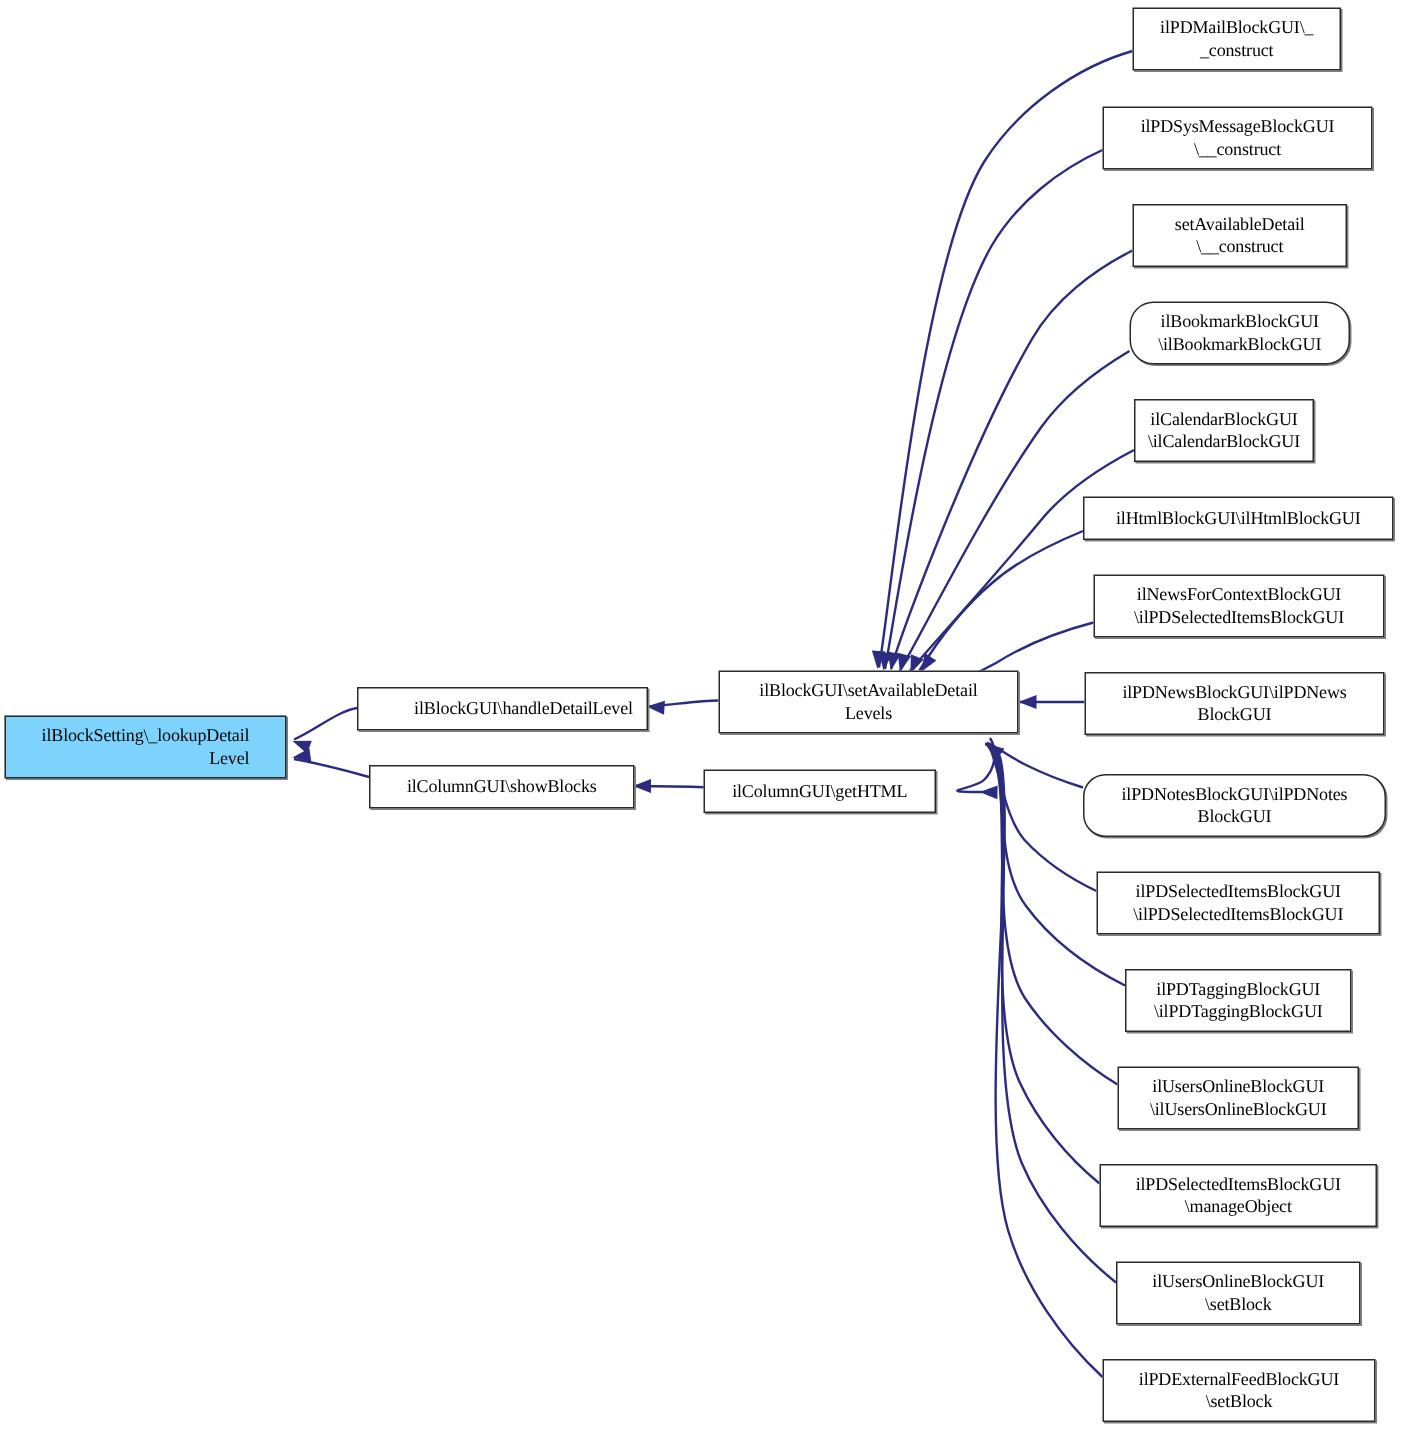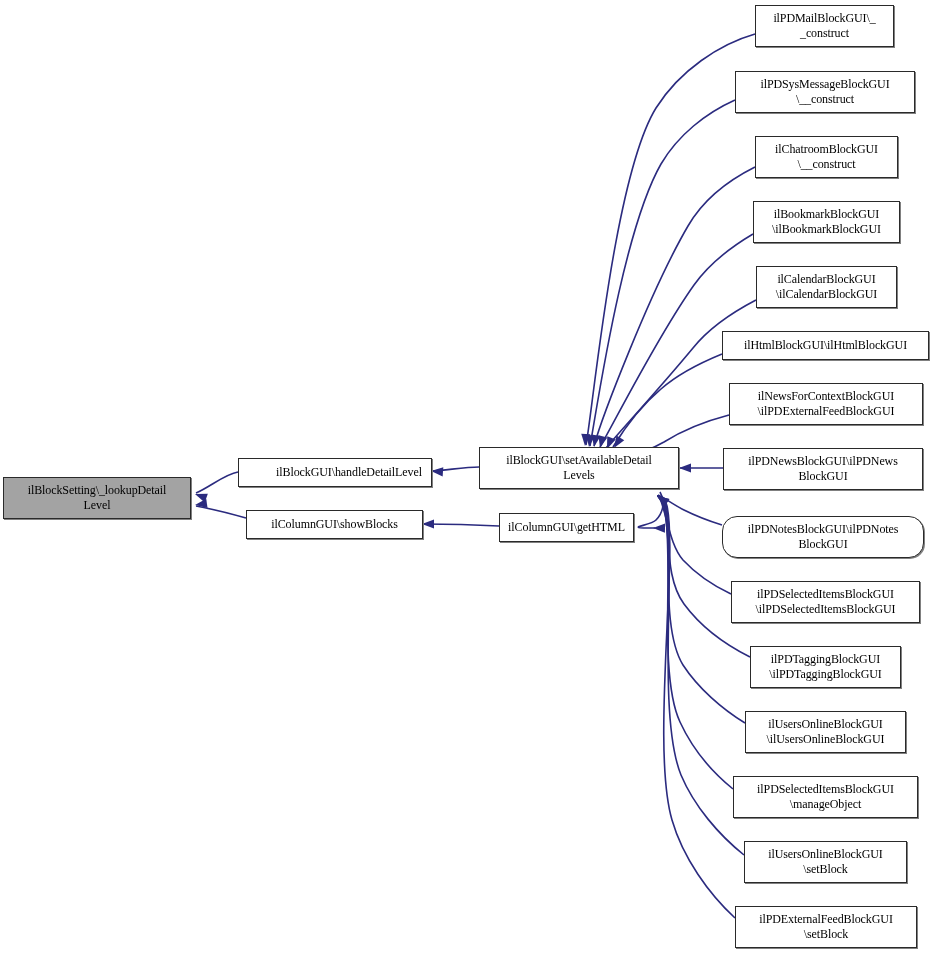--- a/index.html
+++ b/index.html
@@ -36,21 +36,22 @@
     text-align: center;
     display: flex;
     align-items: center;
     justify-content: center;
     white-space: pre-line;
     letter-spacing: -0.1px;
     box-shadow: 1px 1px 0 0 #808080;
     font-family: Liberation Serif, serif;
   }
   .node.highlight {
-    background: #a3a3a3;
+    background: #7dd3fc;
+    text-align: right;
   }
 </style>
 </head>
 <body>
 
 <div id="graph">
   <svg class="edges" viewBox="0 0 935 953" xmlns="http://www.w3.org/2000/svg">
     <g id="edge-group" fill="none" stroke="#2b2b7f" stroke-width="1.6">
         <path d="M 238,472 C 225,474 210,487 196,493" stroke="#2b2b7f"></path>
         <path d="M 246,518 C 232,514 212,509 196,506" stroke="#2b2b7f"></path>
@@ -91,34 +92,34 @@
         <polygon points="0,0 -12,-4.6 -12,4.6" transform="translate(657,496) rotate(215)" fill="#2b2b7f"></polygon>
       </g>
   </svg>
   <div id="node-layer">
       <div class="node highlight" style="left: 3px; top: 477px; width: 188px; height: 42px;">ilBlockSetting\_lookupDetail
 Level</div>
       <div class="node" style="left: 238px; top: 458px; width: 194px; height: 29px; padding-left: 28px;">ilBlockGUI\handleDetailLevel</div>
       <div class="node" style="left: 246px; top: 510px; width: 177px; height: 29px;">ilColumnGUI\showBlocks</div>
       <div class="node" style="left: 479px; top: 447px; width: 200px; height: 42px;">ilBlockGUI\setAvailableDetail
 Levels</div>
-      <div class="node" style="left: 499px; top: 513px; width: 135px; height: 29px;">ilColumnGUI\getHTML</div>
+      <div class="node" style="left: 469px; top: 513px; width: 155px; height: 29px;">ilColumnGUI\getHTML</div>
       <div class="node" style="left: 755px; top: 5px; width: 139px; height: 42px;">ilPDMailBlockGUI\_
 _construct</div>
       <div class="node" style="left: 735px; top: 71px; width: 180px; height: 42px;">ilPDSysMessageBlockGUI
 \__construct</div>
-      <div class="node" style="left: 755px; top: 136px; width: 143px; height: 42px;">ilChatroomBlockGUI
+      <div class="node" style="left: 755px; top: 136px; width: 143px; height: 42px;">setAvailableDetail
 \__construct</div>
-      <div class="node" style="left: 753px; top: 201px; width: 147px; height: 42px;">ilBookmarkBlockGUI
+      <div class="node" style="left: 753px; top: 201px; width: 147px; height: 42px; border-radius: 16px;">ilBookmarkBlockGUI
 \ilBookmarkBlockGUI</div>
-      <div class="node" style="left: 756px; top: 266px; width: 141px; height: 42px;">ilCalendarBlockGUI
+      <div class="node" style="left: 756px; top: 266px; width: 120px; height: 42px;">ilCalendarBlockGUI
 \ilCalendarBlockGUI</div>
       <div class="node" style="left: 722px; top: 331px; width: 207px; height: 29px;">ilHtmlBlockGUI\ilHtmlBlockGUI</div>
       <div class="node" style="left: 729px; top: 383px; width: 194px; height: 42px;">ilNewsForContextBlockGUI
-\ilPDExternalFeedBlockGUI</div>
+\ilPDSelectedItemsBlockGUI</div>
       <div class="node" style="left: 723px; top: 448px; width: 200px; height: 42px;">ilPDNewsBlockGUI\ilPDNews
 BlockGUI</div>
       <div class="node" style="left: 722px; top: 516px; width: 202px; height: 42px; border-radius: 15px;">ilPDNotesBlockGUI\ilPDNotes
 BlockGUI</div>
       <div class="node" style="left: 731px; top: 581px; width: 189px; height: 42px;">ilPDSelectedItemsBlockGUI
 \ilPDSelectedItemsBlockGUI</div>
       <div class="node" style="left: 750px; top: 646px; width: 151px; height: 42px;">ilPDTaggingBlockGUI
 \ilPDTaggingBlockGUI</div>
       <div class="node" style="left: 745px; top: 711px; width: 161px; height: 42px;">ilUsersOnlineBlockGUI
 \ilUsersOnlineBlockGUI</div>

